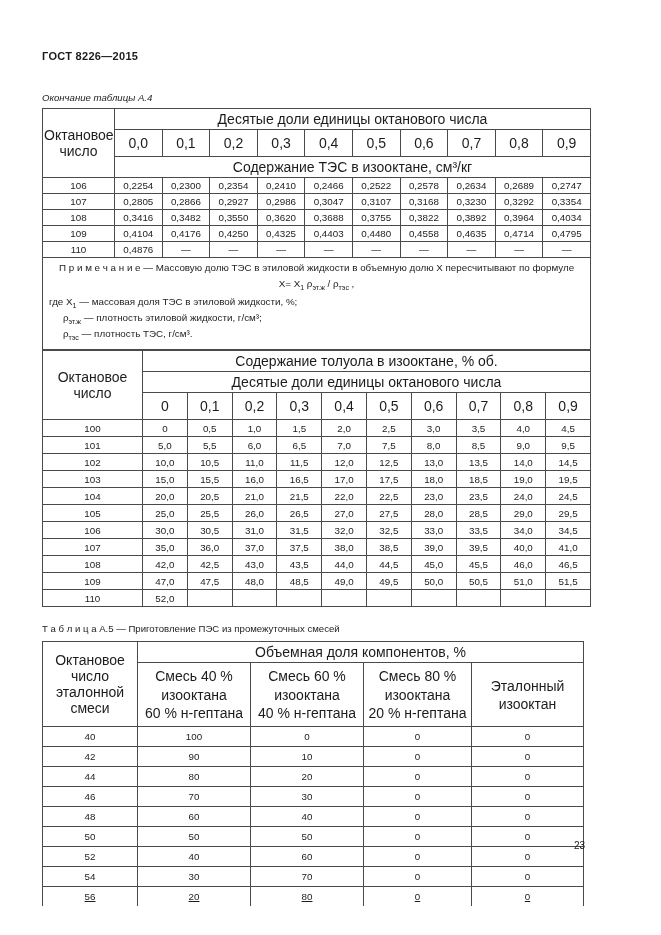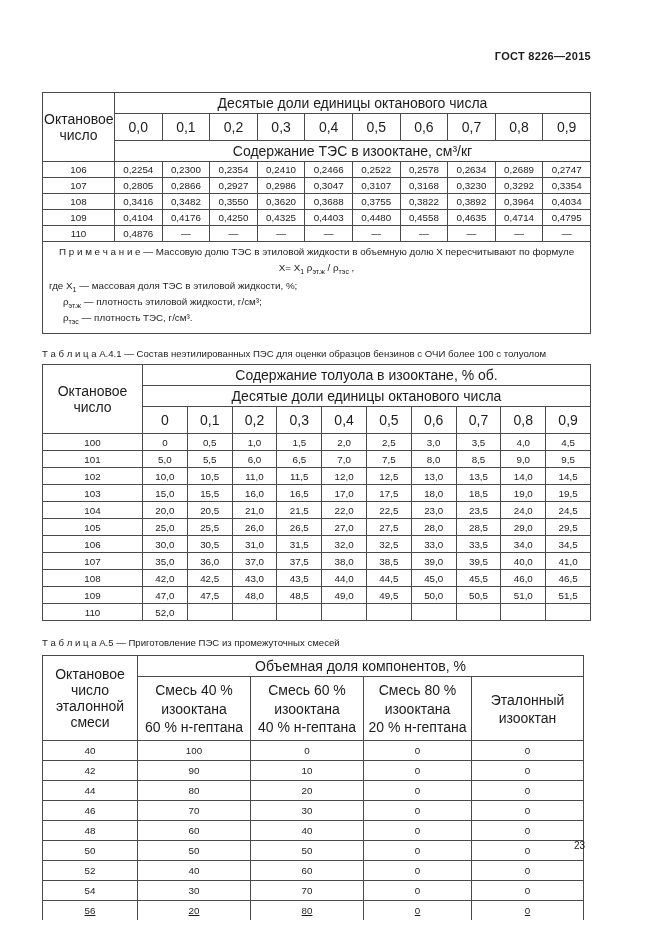--- a/index.html
+++ b/index.html
@@ -5,21 +5,21 @@
   html, body { margin: 0; padding: 0; }
   body {
     width: 661px; height: 935px;
     background: #ffffff;
     font-family: "Liberation Sans", sans-serif;
     color: #1c1c1c;
     position: relative;
     overflow: hidden;
   }
   .content { position: absolute; left: 42px; top: 50px; width: 549px; }
-  .doc-header { text-align: right; font-weight: bold; font-size: 11px; letter-spacing: .3px; margin-bottom: 30px; }
+  .doc-header { font-weight: bold; font-size: 11px; letter-spacing: .3px; margin-bottom: 30px; }
   .caption { font-size: 9.6px; margin-bottom: 5px; }
   .italic { font-style: italic; }
   .cap2 { margin-top: 14px; }
   .cap3 { margin-top: 16px; margin-bottom: 7px; }
 
   table.t { border-collapse: collapse; width: 100%; table-layout: fixed; }
   .t th, .t td {
     border: 1px solid #4a4a4a;
     text-align: center; vertical-align: middle;
     padding: 2px 1px;
@@ -52,20 +52,21 @@
 
   .page-number { position: absolute; top: 840px; right: 76px; font-size: 10px; }
 </style>
 </head>
 <body>
 
 <div class="content">
 
   <div class="doc-header">ГОСТ 8226—2015</div>
 
+  <div class="caption italic">Окончание таблицы А.4</div>
   <table class="t t4">
     <colgroup>
       <col class="c0">
         <col>
         <col>
         <col>
         <col>
         <col>
         <col>
         <col>
@@ -184,21 +185,20 @@
             <span>ρ</span><sub>эт.ж</sub><span> — плотность этиловой жидкости, г/см³;</span>
           </div>
           <div class="where w-indent">
             <span>ρ</span><sub>тэс</sub><span> — плотность ТЭС, г/см³.</span>
           </div>
         </td>
       </tr>
     </tbody>
   </table>
 
-  <div class="caption cap2">Т а б л и ц а  А.4.1 — Состав неэтилированных ПЭС для оценки образцов бензинов с ОЧИ более 100 с толуолом</div>
   <table class="t t41">
     <colgroup>
       <col class="c0">
         <col>
         <col>
         <col>
         <col>
         <col>
         <col>
         <col>

